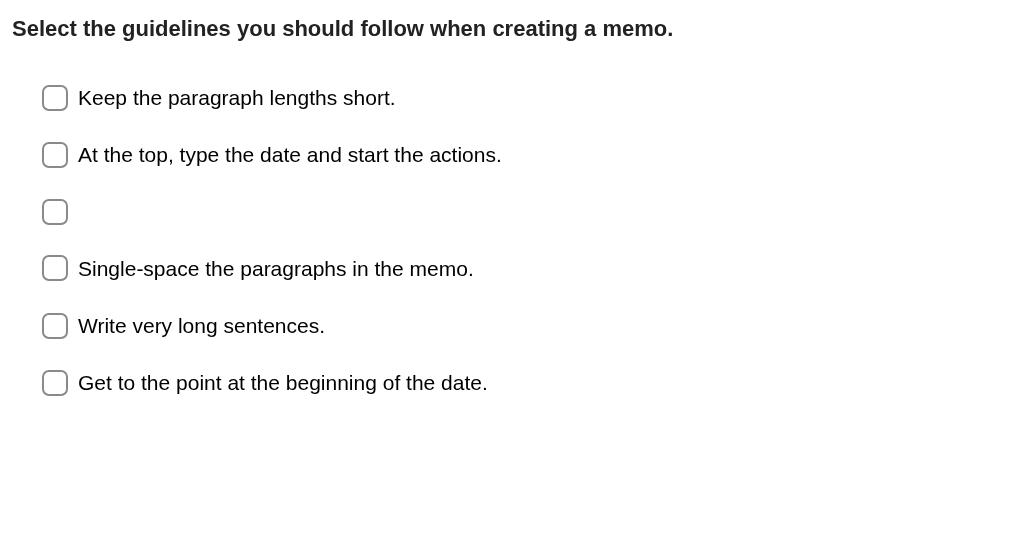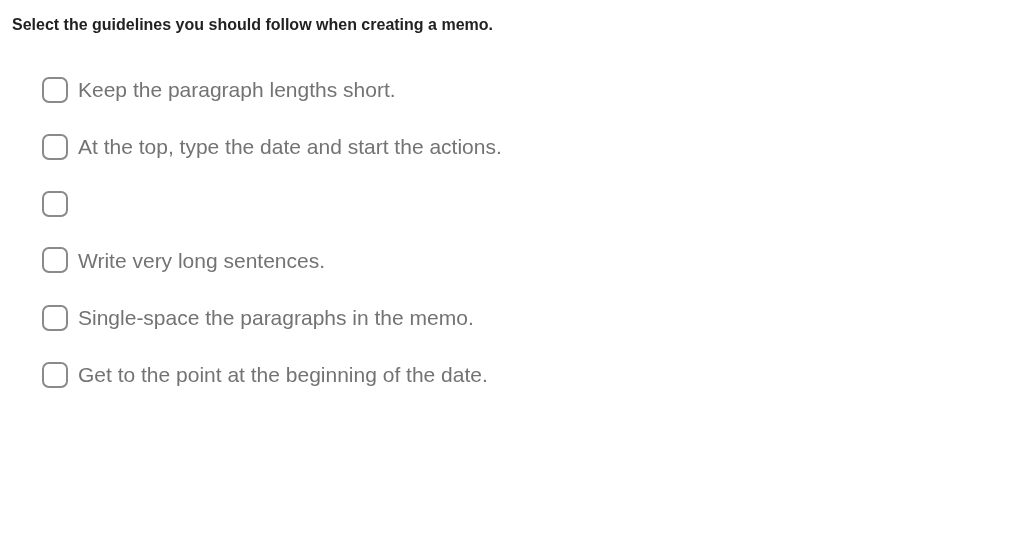--- a/index.html
+++ b/index.html
@@ -7,21 +7,21 @@
       padding: 0;
       box-sizing: border-box;
     }
     body {
       font-family: Arial, Helvetica, sans-serif;
       background: #ffffff;
       padding: 16px 12px;
       width: 1012px;
     }
     .question-title {
-      font-size: 16px;
+      font-size: 22px;
       font-weight: bold;
       color: #222;
       margin-bottom: 42px;
     }
     .options {
       padding-left: 30px;
     }
     .option-row {
       display: flex;
       align-items: center;
@@ -32,21 +32,21 @@
       width: 26px;
       height: 26px;
       border: 2.5px solid #8a8a8a;
       border-radius: 7px;
       flex-shrink: 0;
       margin-right: 10px;
       background: #fff;
     }
     .option-label {
       font-size: 21px;
-      color: #737373;
+      color: #000000;
       line-height: 1.3;
     }
   </style>
 </head>
 <body>
 
 <div class="question-title">Select the guidelines you should follow when creating a memo.</div>
 
 <div class="options">
 
@@ -59,26 +59,26 @@
     <div class="checkbox"></div>
     <div class="option-label">At the top, type the date and start the actions.</div>
   </div>
 
   <div class="option-row">
     <div class="checkbox"></div>
   </div>
 
   <div class="option-row">
     <div class="checkbox"></div>
-    <div class="option-label">Write very long sentences.</div>
+    <div class="option-label">Single-space the paragraphs in the memo.</div>
   </div>
 
   <div class="option-row">
     <div class="checkbox"></div>
-    <div class="option-label">Single-space the paragraphs in the memo.</div>
+    <div class="option-label">Write very long sentences.</div>
   </div>
 
   <div class="option-row">
     <div class="checkbox"></div>
     <div class="option-label">Get to the point at the beginning of the date.</div>
   </div>
 
 </div>
 
 </body></html>

